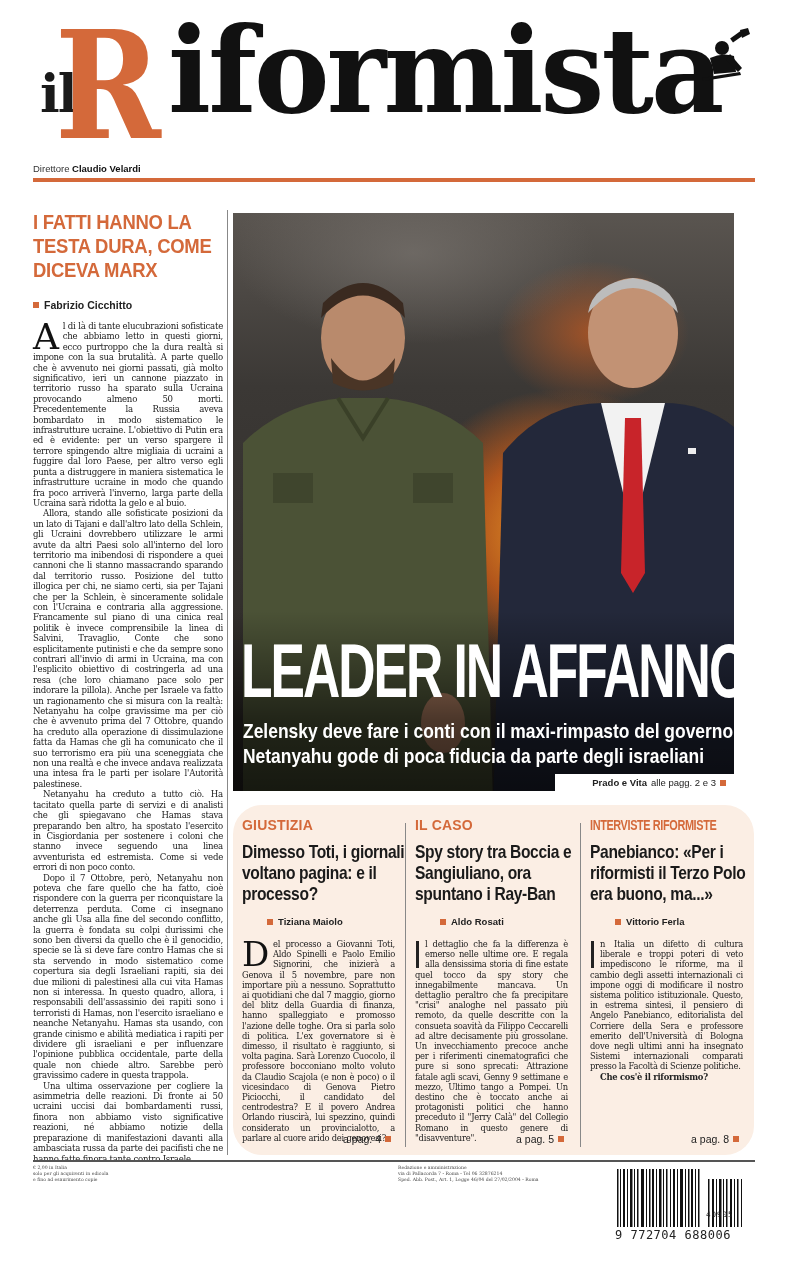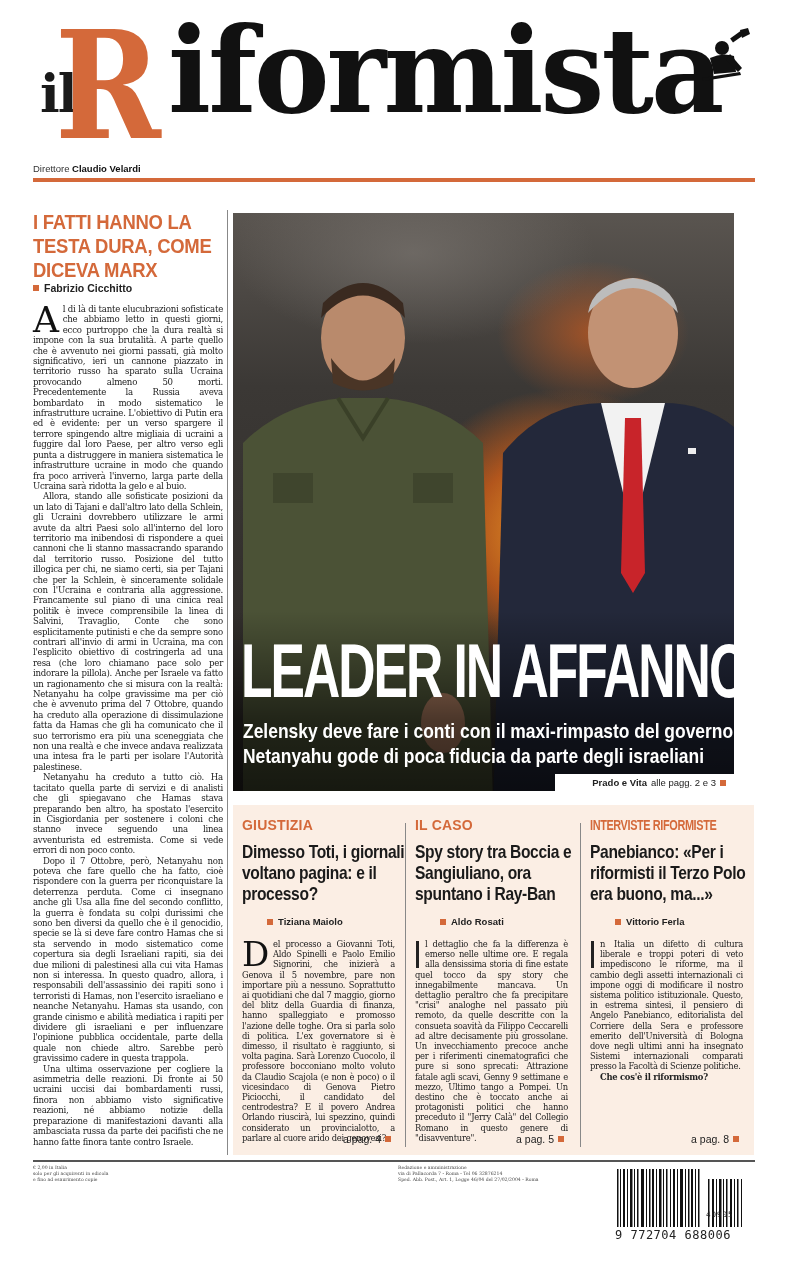--- a/index.html
+++ b/index.html
@@ -14,21 +14,21 @@
   .mast-figure { position: absolute; left: 700px; top: 28px; width: 52px; height: 54px; }
 
   .dateline { position: absolute; left: 33px; top: 163px; width: 722px; height: 14px; font-family: "Liberation Sans", sans-serif; font-size: 9.5px; color: #333; display: flex; justify-content: space-between; white-space: nowrap; }
   .dateline .date { color: #d4693a; font-weight: bold; }
   .dateline .director b { color: #111; }
   .orange-rule { position: absolute; left: 33px; top: 178px; width: 722px; height: 4px; background: #d4693a; }
 
   
   .left-col { position: absolute; left: 33px; top: 210px; width: 190px; }
   .left-headline { font-family: "Liberation Sans", sans-serif; font-weight: bold; font-size: 21px; line-height: 24px; color: #d4693a; letter-spacing: -0.3px; transform: scaleX(0.88); transform-origin: left; width: 216px; }
-  .byline { font-family: "Liberation Sans", sans-serif; font-weight: bold; font-size: 10.5px; color: #222; display: flex; align-items: center; gap: 5px; }
+  .byline { margin-top: 17px; font-family: "Liberation Sans", sans-serif; font-weight: bold; font-size: 10.5px; color: #222; display: flex; align-items: center; gap: 5px; }
   .sq { display: inline-block; width: 6px; height: 6px; background: #d4693a; }
   .body-text { font-family: "DejaVu Serif", serif; font-size: 8.6px; line-height: 10.4px; color: #222; text-align: justify; hyphens: auto; letter-spacing: -0.25px; }
   .body-text p { text-indent: 10px; }
   .body-text p.first { text-indent: 0; }
   .dropcap { float: left; font-size: 36px; line-height: 30px; padding-right: 4px; margin-top: 1px; font-family: "DejaVu Serif", serif; color: #111; }
   .left-col .body-text { margin-top: 10px; }
   .vrule-left { position: absolute; left: 227px; top: 210px; width: 1px; height: 945px; background: #888; }
 
   
   .hero { position: absolute; left: 233px; top: 213px; width: 501px; height: 578px; overflow: hidden; background: #2a2622; }
@@ -39,21 +39,21 @@
   .smoke { position: absolute; left: 0; top: 0; width: 521px; height: 260px; background: radial-gradient(ellipse 260px 130px at 180px 40px, rgba(120,115,110,0.7), rgba(0,0,0,0) 70%); }
   .person-left { position: absolute; left: 10px; top: 50px; width: 250px; height: 540px; }
   .person-right { position: absolute; left: 250px; top: 40px; width: 280px; height: 560px; }
   .hero-shade { position: absolute; left: 0; bottom: 0; width: 521px; height: 180px; background: linear-gradient(180deg, rgba(0,0,0,0) 0%, rgba(0,0,0,0.55) 60%, rgba(0,0,0,0.7) 100%); }
   .hero-title { position: absolute; left: 8px; top: 420px; font-family: "Liberation Sans", sans-serif; font-weight: bold; font-size: 76px; line-height: 76px; color: #fff; letter-spacing: -3px; white-space: nowrap; transform: scaleX(0.68); transform-origin: left; }
   .hero-sub { position: absolute; left: 10px; top: 505px; font-family: "Liberation Sans", sans-serif; font-weight: bold; font-size: 21px; line-height: 25px; color: #fff; white-space: nowrap; transform: scaleX(0.83); transform-origin: left; }
   .hero-credit { position: absolute; right: 0; bottom: 0; background: #fff; padding: 3px 8px 3px 8px; font-family: "Liberation Sans", sans-serif; font-size: 9.5px; color: #222; display: flex; align-items: center; gap: 4px; white-space: nowrap; }
   .hero-credit b { font-weight: bold; padding-left: 29px; }
 
   
-  .bottom-panel { position: absolute; left: 233px; top: 805px; width: 521px; height: 350px; background: #fbeee4; }
+  .bottom-panel { position: absolute; left: 233px; top: 805px; width: 521px; height: 350px; background: #fbeee4; border-radius: 29px; }
   .bcol { position: absolute; top: 0; width: 170px; height: 350px; padding: 12px 8px 0 9px; }
   .bcol.c1 { left: 0; }
   .bcol.c2 { left: 173px; }
   .bcol.c3 { left: 348px; }
   .bvrule { position: absolute; top: 18px; width: 1px; height: 324px; background: #888; }
   .kicker { font-family: "Liberation Sans", sans-serif; font-weight: bold; font-size: 14px; color: #d4693a; letter-spacing: 0.2px; white-space: nowrap; }
   .kicker.narrow { transform: scaleX(0.78); transform-origin: left; letter-spacing: -0.5px; }
   .bhead { margin-top: 8px; font-family: "Liberation Sans", sans-serif; font-weight: bold; font-size: 19px; line-height: 21px; color: #1a1a1a; transform: scaleX(0.82); transform-origin: left; width: 200px; letter-spacing: -0.4px; }
   .bcol .byline { margin-top: 12px; font-size: 9.5px; padding-left: 25px; }
   .bcol .body-text { margin-top: 12px; font-size: 8.4px; line-height: 10.2px; }

